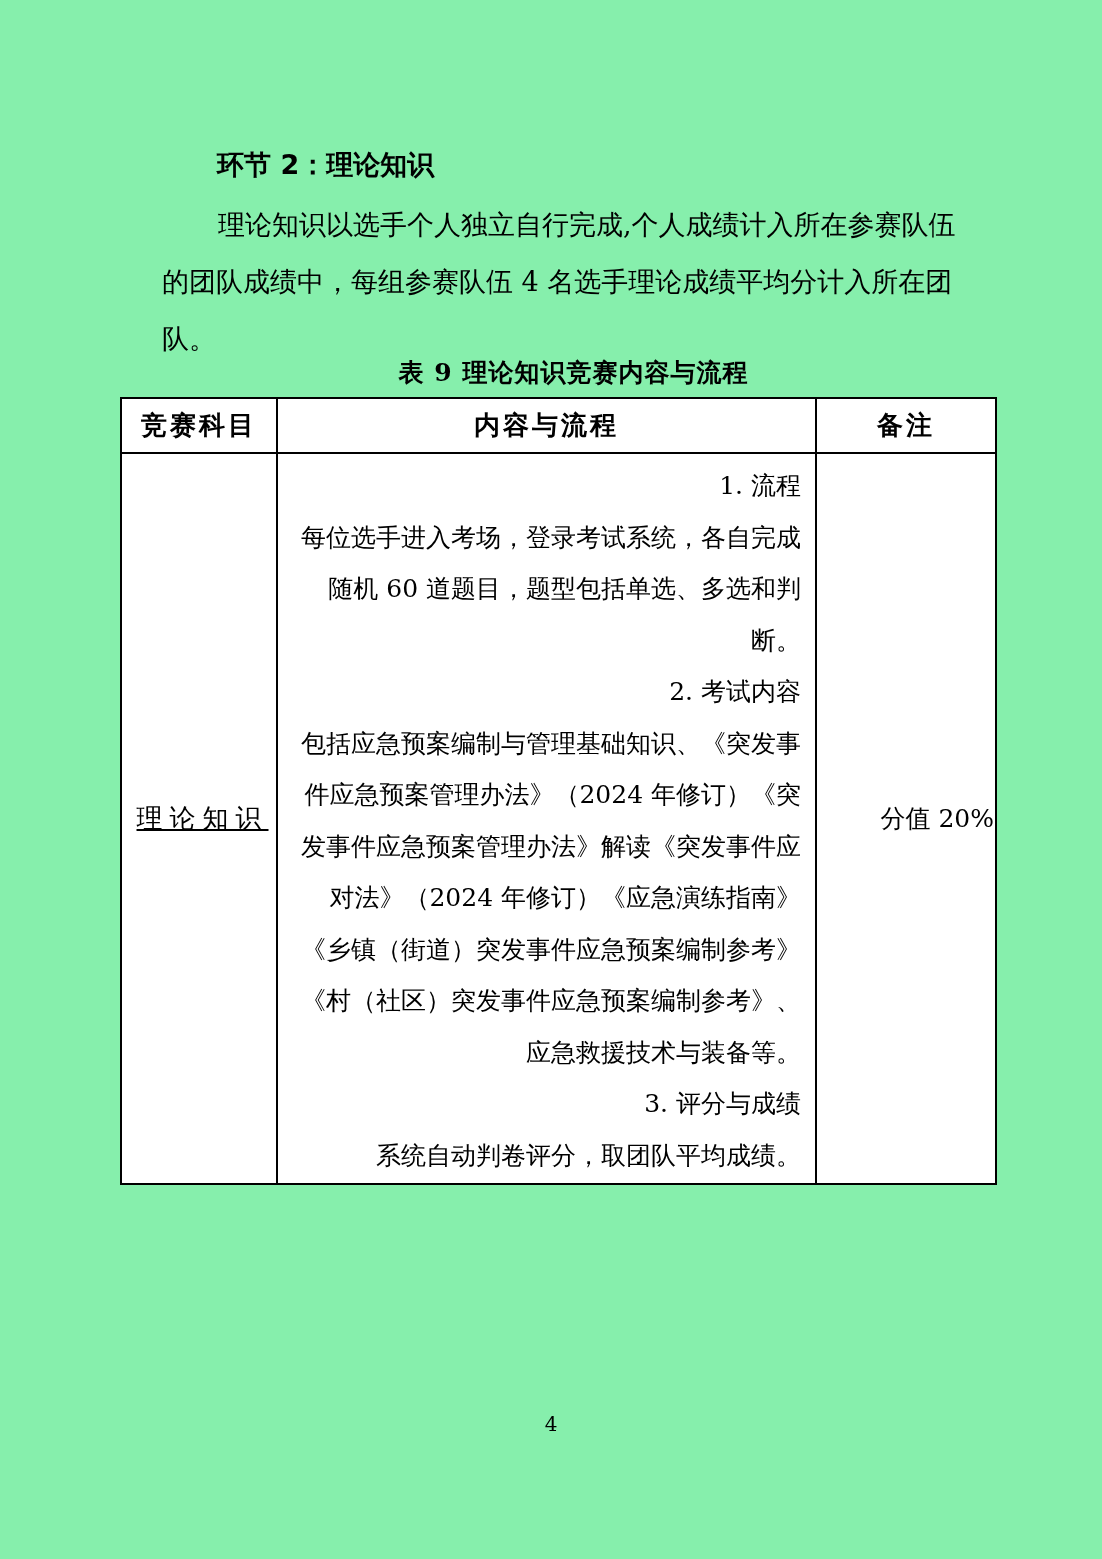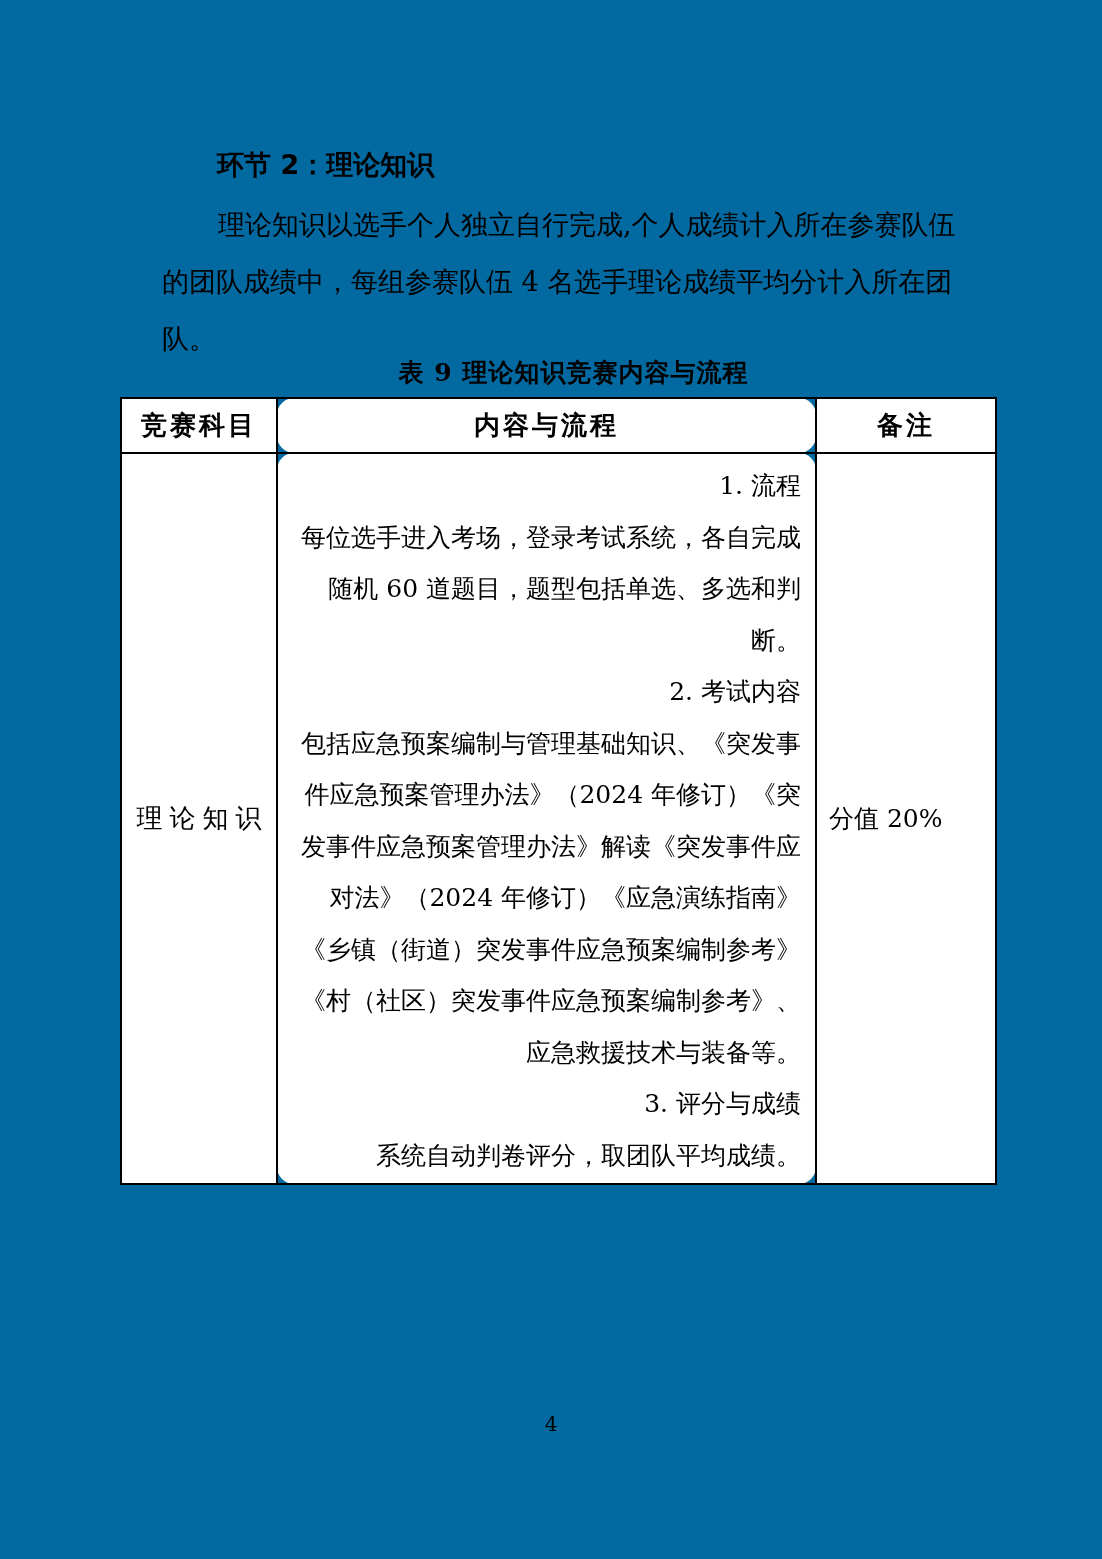--- a/index.html
+++ b/index.html
@@ -4,21 +4,21 @@
 <style>
   html, body {
     margin: 0;
     padding: 0;
     background: #ffffff;
   }
   .page {
     position: relative;
     width: 1102px;
     height: 1559px;
-    background: #0369a1;
+    background: #86efac;
     color: #000000;
     font-family: "DejaVu Serif", "Liberation Serif", serif;
     overflow: hidden;
   }
   .heading {
     position: absolute;
     left: 217px;
     top: 147px;
     font-family: "DejaVu Sans", "Liberation Sans", sans-serif;
     font-weight: bold;
@@ -55,50 +55,51 @@
     top: 397px;
     width: 863px;
     border-collapse: collapse;
     table-layout: fixed;
   }
   .doc-table th, .doc-table td {
     border: 2px solid #000000;
     background: #ffffff;
   }
   .col-subject { width: 152px; }
-  .col-content { width: 535px; border-radius: 17px; }
+  .col-content { width: 535px; }
   .col-remark  { width: 176px; margin-left: 44px; }
   .doc-table th {
     height: 51px;
     font-size: 26px;
     font-weight: bold;
     text-align: center;
     vertical-align: middle;
     letter-spacing: 3px;
   }
   td.cell-subject {
     text-align: center;
     vertical-align: middle;
     font-size: 26px;
     letter-spacing: 7px;
     text-indent: 7px;
+    text-decoration: underline;
   }
   td.cell-content {
     vertical-align: middle;
     font-size: 25px;
     line-height: 51.5px;
     padding: 6px 14px 2px 12px;
     white-space: pre-line;
     text-align: right;
   }
   td.cell-remark {
     vertical-align: middle;
     font-size: 25px;
     padding-left: 12px;
-    text-align: left;
+    text-align: right;
   }
   .pageno {
     position: absolute;
     left: 0;
     top: 1412px;
     width: 100%;
     text-align: center;
     font-size: 20px;
   }
 </style>

